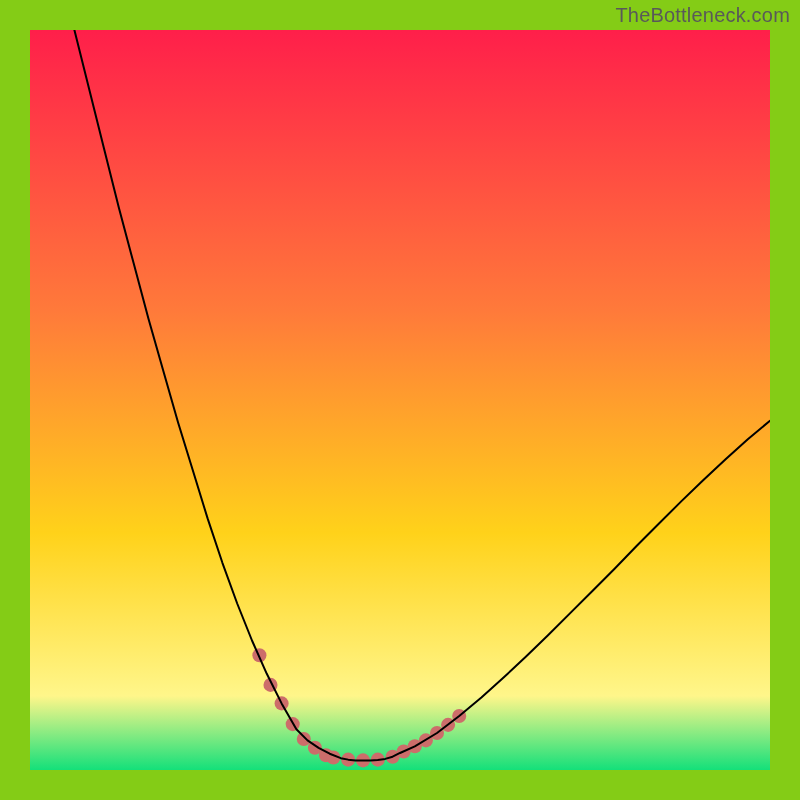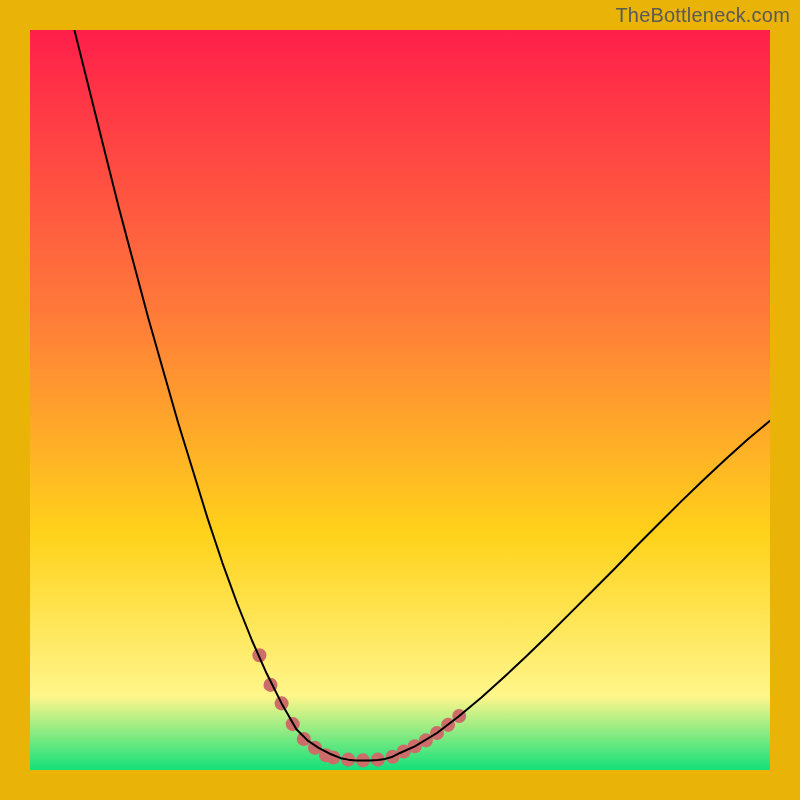--- a/index.html
+++ b/index.html
@@ -8,21 +8,21 @@
     width: 800px;
     height: 800px;
     background: #000000;
     overflow: hidden;
     font-family: Arial, Helvetica, sans-serif;
   }
   .stage {
     position: relative;
     width: 800px;
     height: 800px;
-    background: #eab308;
+    background: #84cc16;
   }
   .watermark {
     position: absolute;
     top: 4px;
     right: 10px;
     color: #595959;
     font-size: 20px;
     font-weight: 400;
     letter-spacing: 0.2px;
     z-index: 10;

